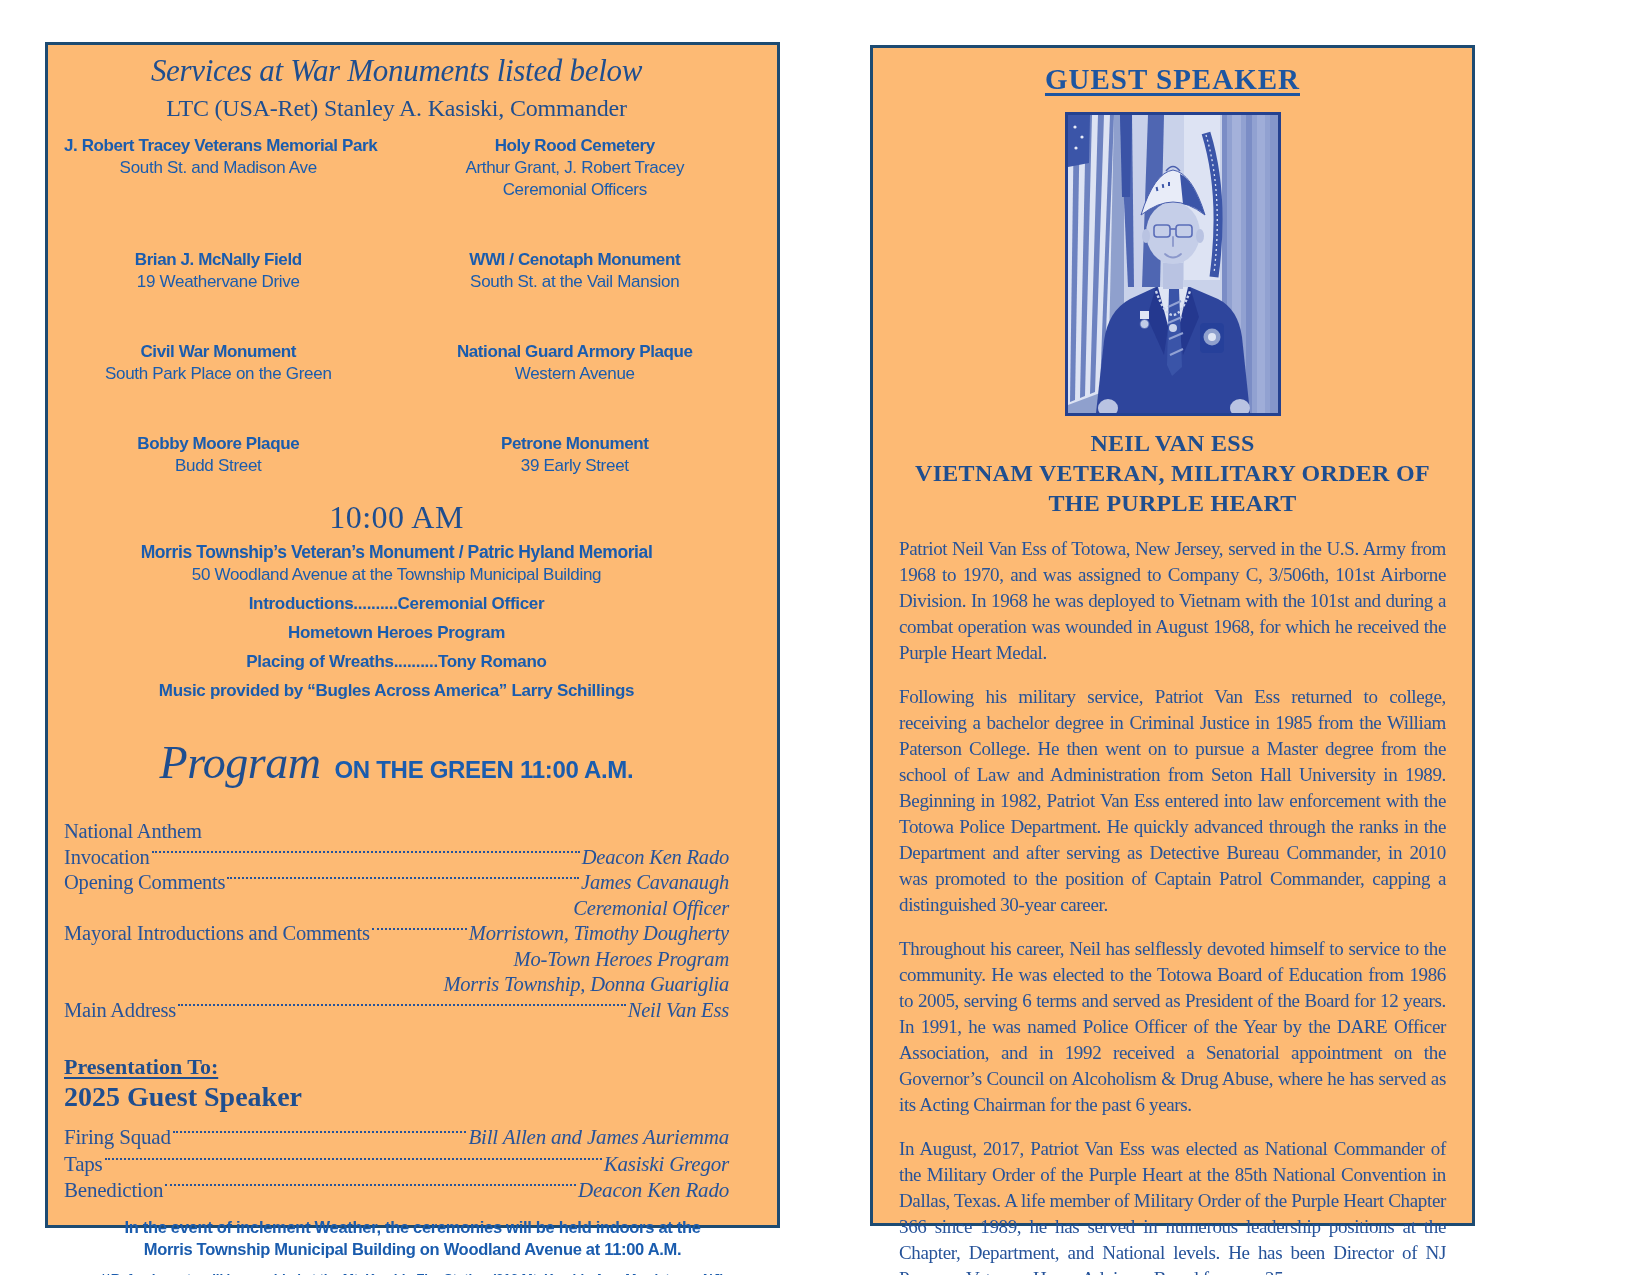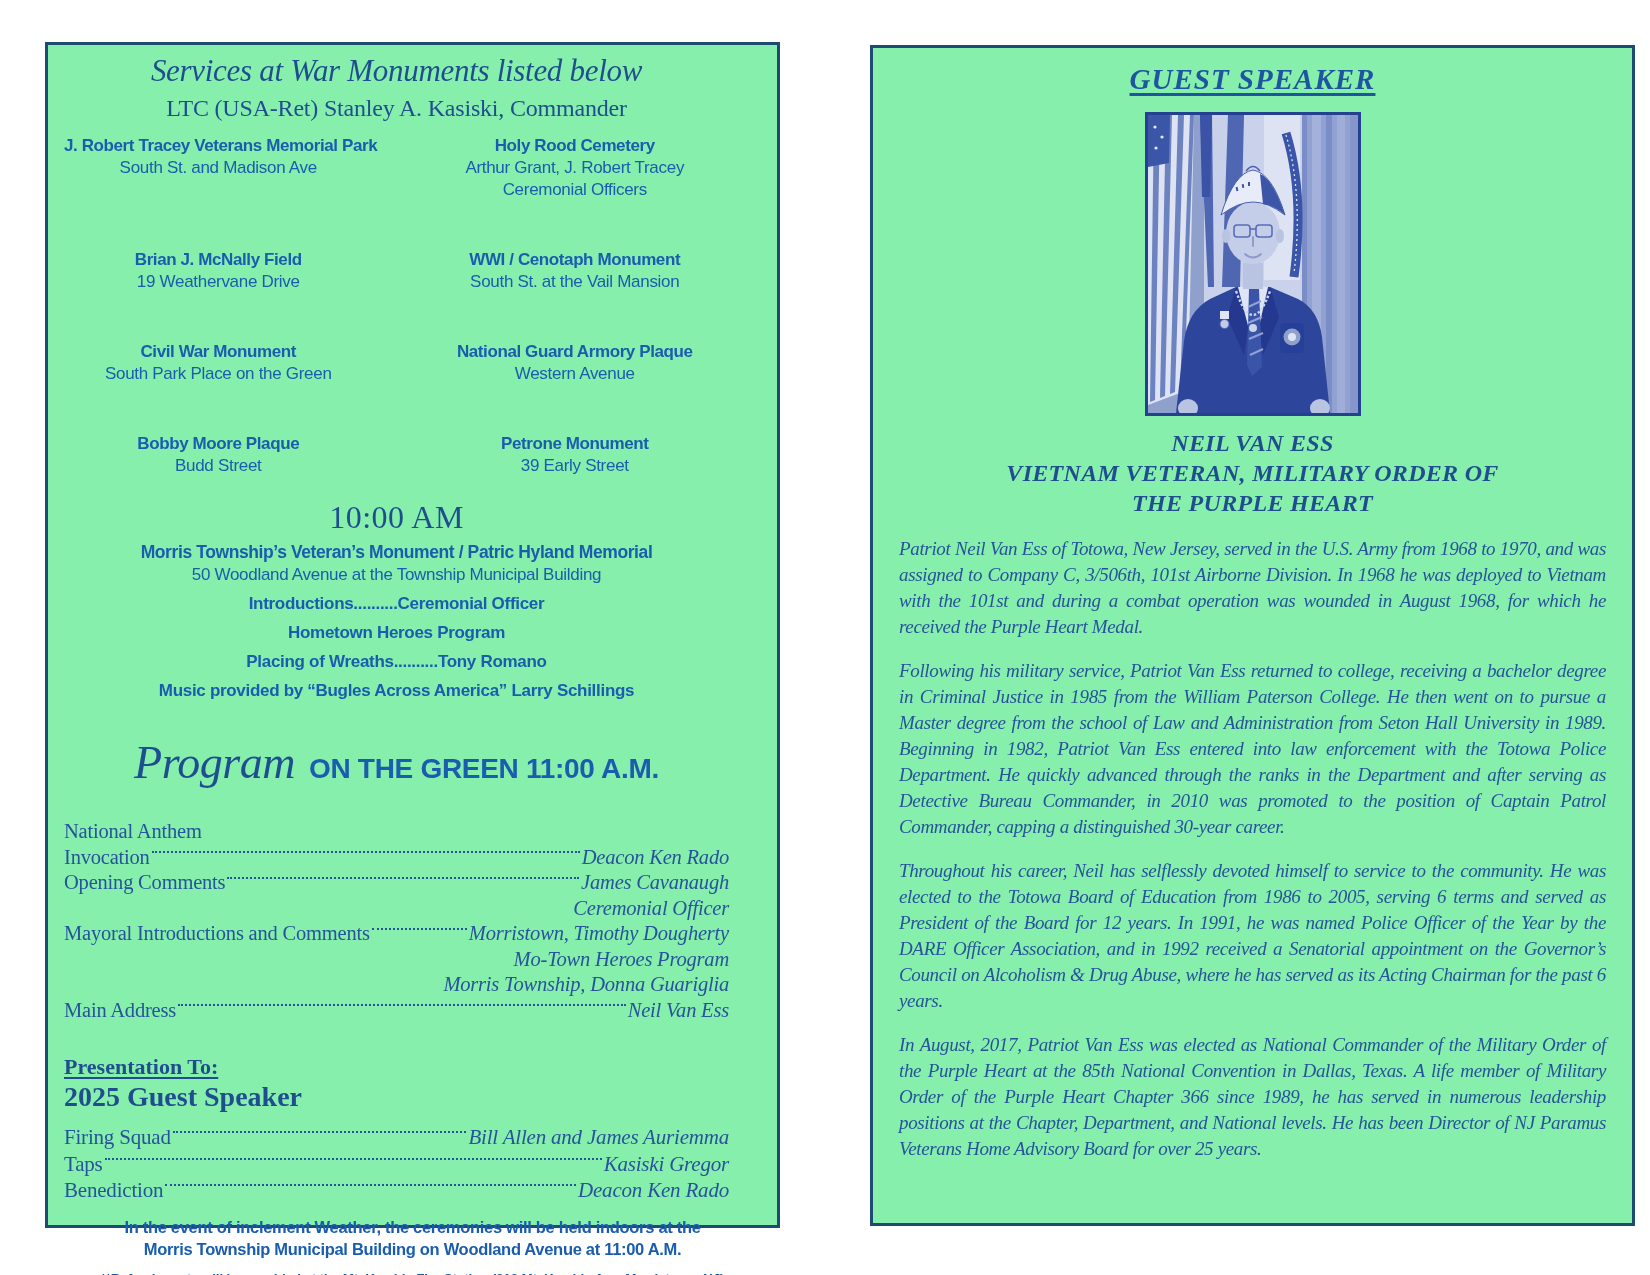--- a/index.html
+++ b/index.html
@@ -10,24 +10,24 @@
     --photoborder:#24418f;
   }
   *{margin:0;padding:0;box-sizing:border-box;}
   html,body{background:#ffffff;}
   body{
     width:1650px;height:1275px;position:relative;
     font-family:"Liberation Serif","DejaVu Serif",serif;
     -webkit-font-smoothing:antialiased;
   }
   .page{
-    position:absolute;background:#86efac;border:3px solid var(--frame);
+    position:absolute;background:#fdba74;border:3px solid var(--frame);
   }
   .page-left{left:45px;top:42px;width:735px;height:1186px;padding:8px 48px 0 16px;}
-  .page-right{left:870px;top:45px;width:765px;height:1181px;padding:14px 26px 0 26px;font-style:italic;}
+  .page-right{left:870px;top:45px;width:605px;height:1181px;padding:14px 26px 0 26px;}
 
   
   .lp-title{
     text-align:center;font-style:italic;font-weight:500;
     font-size:31px;line-height:36px;color:var(--serifhead);letter-spacing:-0.3px;
   }
   .lp-commander{
     text-align:center;font-size:24px;line-height:30px;color:var(--serifhead);
     margin-top:4px;letter-spacing:-0.2px;
   }
@@ -60,21 +60,21 @@
     font-weight:bold;font-size:17px;line-height:22px;color:var(--sans);
     letter-spacing:-0.3px;white-space:nowrap;margin-top:7px;
   }
 
   .prog-heading{text-align:center;margin-top:34px;white-space:nowrap;}
   .prog-heading .script{
     font-style:italic;font-weight:500;font-size:46px;color:var(--serifhead);letter-spacing:-0.5px;
   }
   .prog-heading .caps{
     font-family:"Liberation Sans","DejaVu Sans",sans-serif;font-weight:bold;
-    font-size:28px;color:var(--sans);letter-spacing:-0.3px;margin-left:10px;
+    font-size:24px;color:var(--sans);letter-spacing:-0.3px;margin-left:10px;
   }
 
   .plist{margin-top:30px;color:var(--serif);}
   .pline{
     display:flex;align-items:center;
     font-size:20.5px;line-height:25.5px;letter-spacing:-0.2px;white-space:nowrap;
   }
   .pline .plabel{white-space:nowrap;}
   .pline .dots{flex:1 1 auto;position:relative;min-width:10px;}
   .pline .dots::after{

